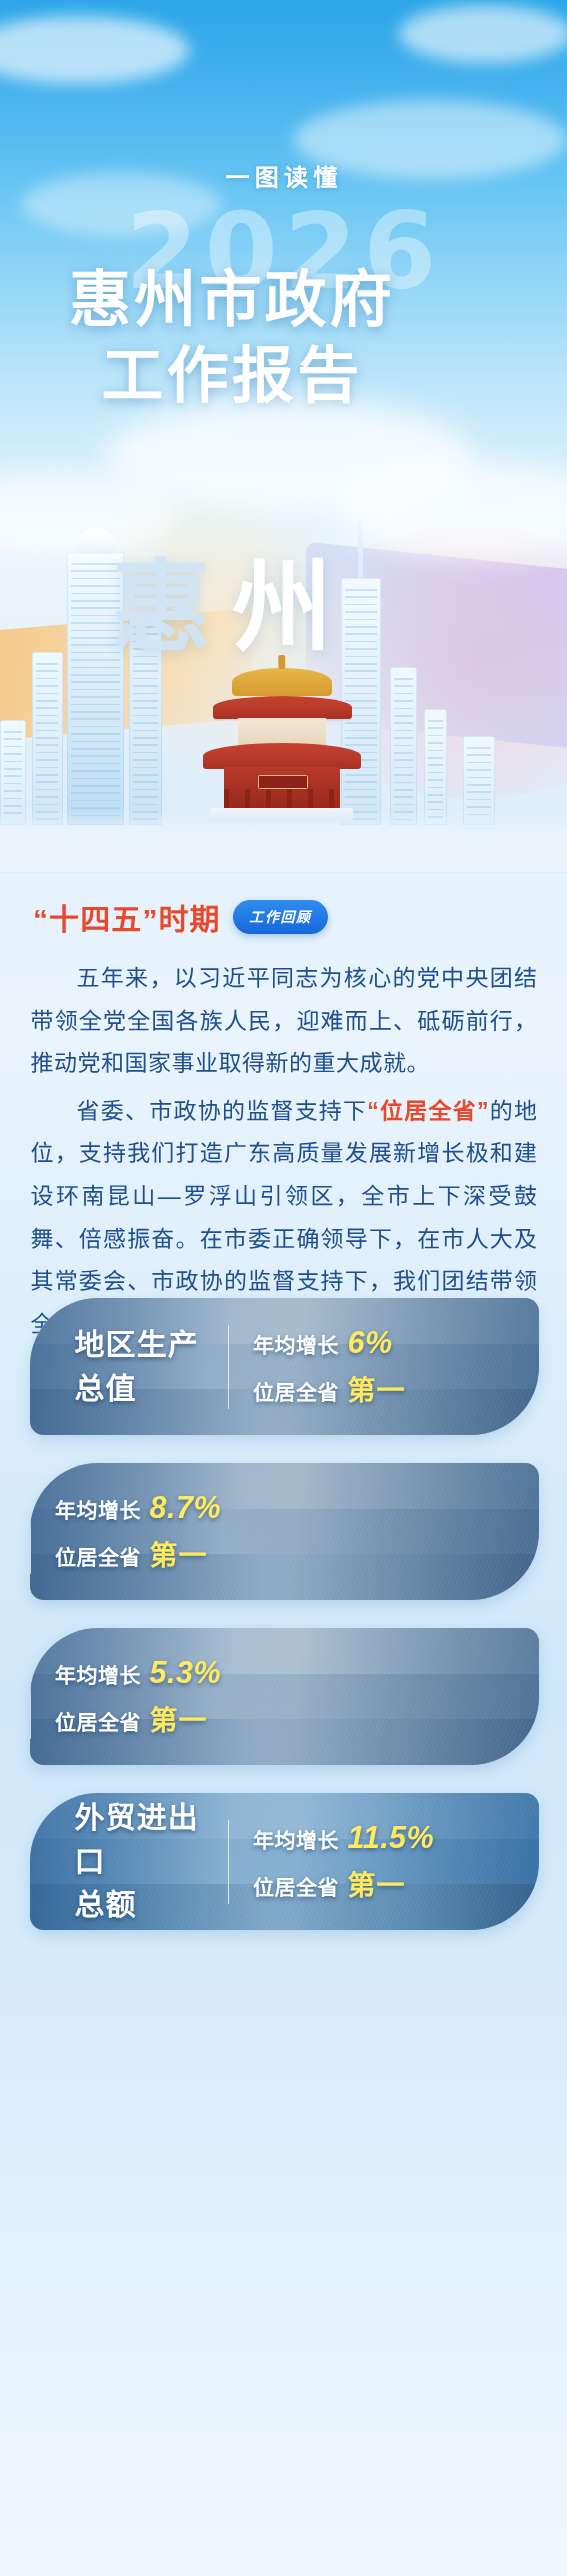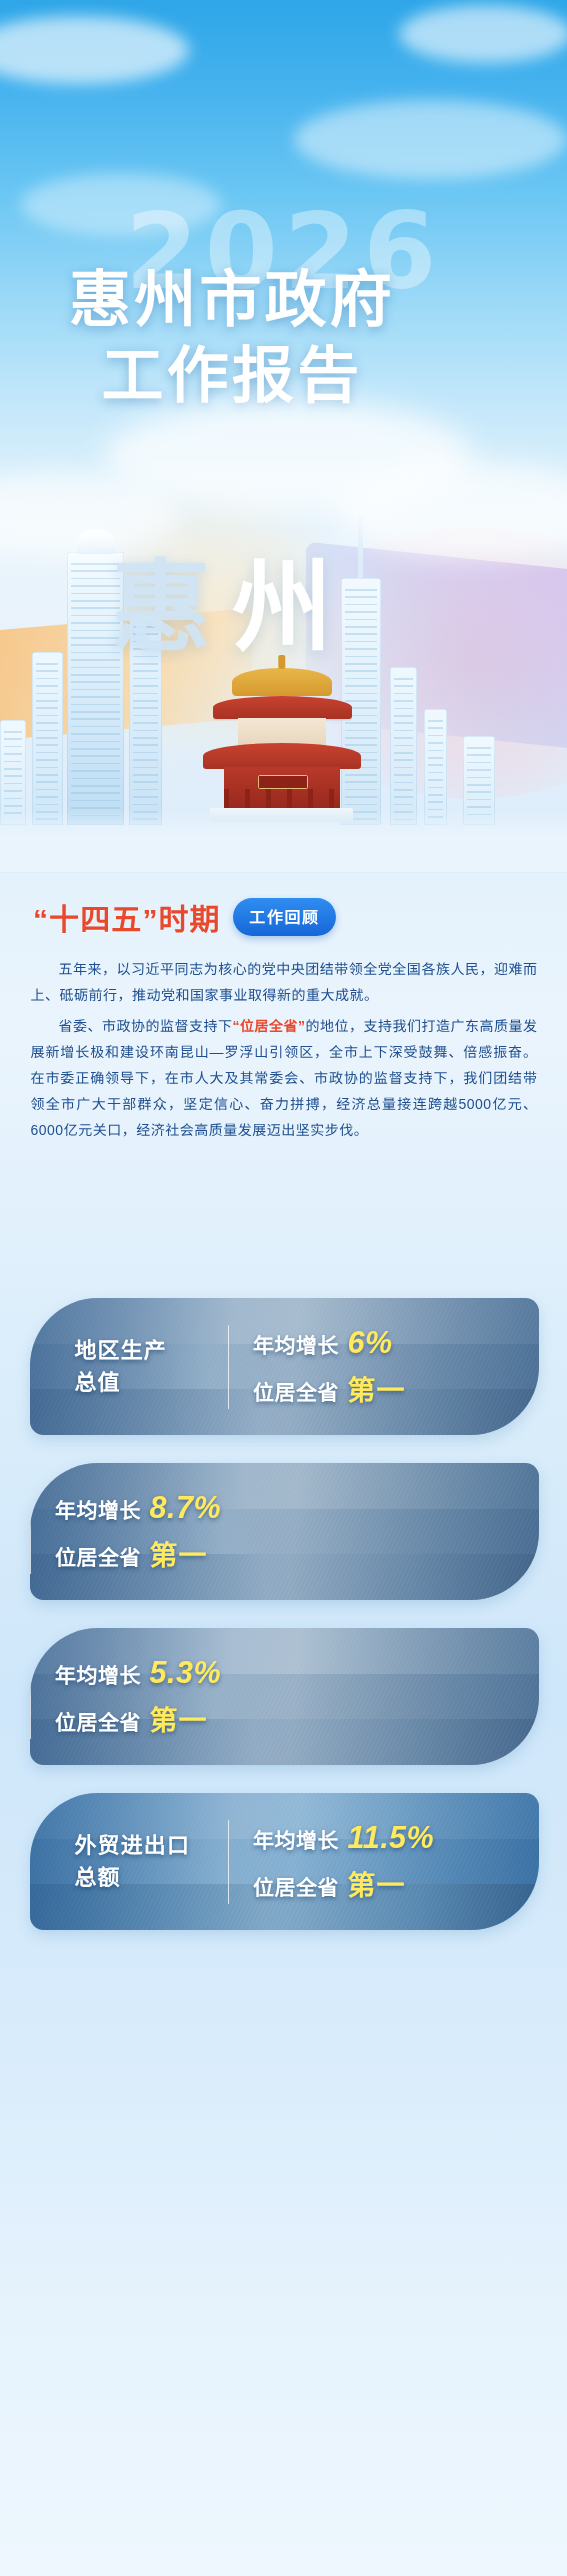--- a/index.html
+++ b/index.html
@@ -241,31 +241,32 @@
   .sec1-title {
     font-size: 30px;
     font-weight: bold;
     color: #e8482c;
     letter-spacing: 1.1px;
     text-shadow: 0 1.1px 0 rgba(255,255,255,0.6);
   }
   .sec1-badge {
     background: linear-gradient(180deg,#2f8df0,#1667d8);
     color: #fff;
-    font-size: 16px;
+    font-size: 14px;
     font-weight: bold;
     padding: 6.3px 16px 7.4px;
     border-radius: 21px;
     letter-spacing: 1.6px;
     box-shadow: 0 3.2px 7.4px rgba(30,100,200,0.3);
+    font-style: italic;
   }
   .sec1-body {
     margin: 18px 30.5px 0 30.5px;
     color: #1f4f8f;
-    font-size: 14px;
+    font-size: 23px;
     line-height: 1.85;
     letter-spacing: 0.5px;
     text-align: justify;
   }
   .sec1-body p { margin: 0 0 5.3px 0; text-indent: 2em; }
   .sec1-body .hl {
     color: #e8482c;
     font-weight: bold;
   }
 
@@ -300,21 +301,21 @@
   .card .inner {
     position: absolute; inset: 0;
     display: flex;
     align-items: center;
   }
   .card .label {
     width: 198px;
     padding-left: 45px;
     box-sizing: border-box;
     color: #ffffff;
-    font-size: 22px;
+    font-size: 30px;
     font-weight: bold;
     line-height: 1.45;
     letter-spacing: 1.1px;
     text-shadow: 0 1.6px 4.2px rgba(10,50,95,0.55);
   }
   .card .divider {
     width: 1.6px;
     height: 84px;
     background: rgba(255,255,255,0.75);
     border-radius: 1.1px;
@@ -380,20 +381,21 @@
     <div class="cloud c1"></div>
     <div class="cloud c2"></div>
     <div class="cloud c3"></div>
     <div class="cloud c4"></div>
     <div class="sun-glow"></div>
     <div class="pink-glow"></div>
     <div class="orange-band"></div>
     <div class="violet-band"></div>
 
     <div class="year-ghost">2026</div>
+    <div class="kicker">一图读懂</div>
     <div class="title-main">
       <div>惠州市政府</div>
       <div>工作报告</div>
     </div>
 
     <div class="cityscape">
       <div class="twr t7">
           <div class="win"></div>
         </div>
       <div class="twr t3">

